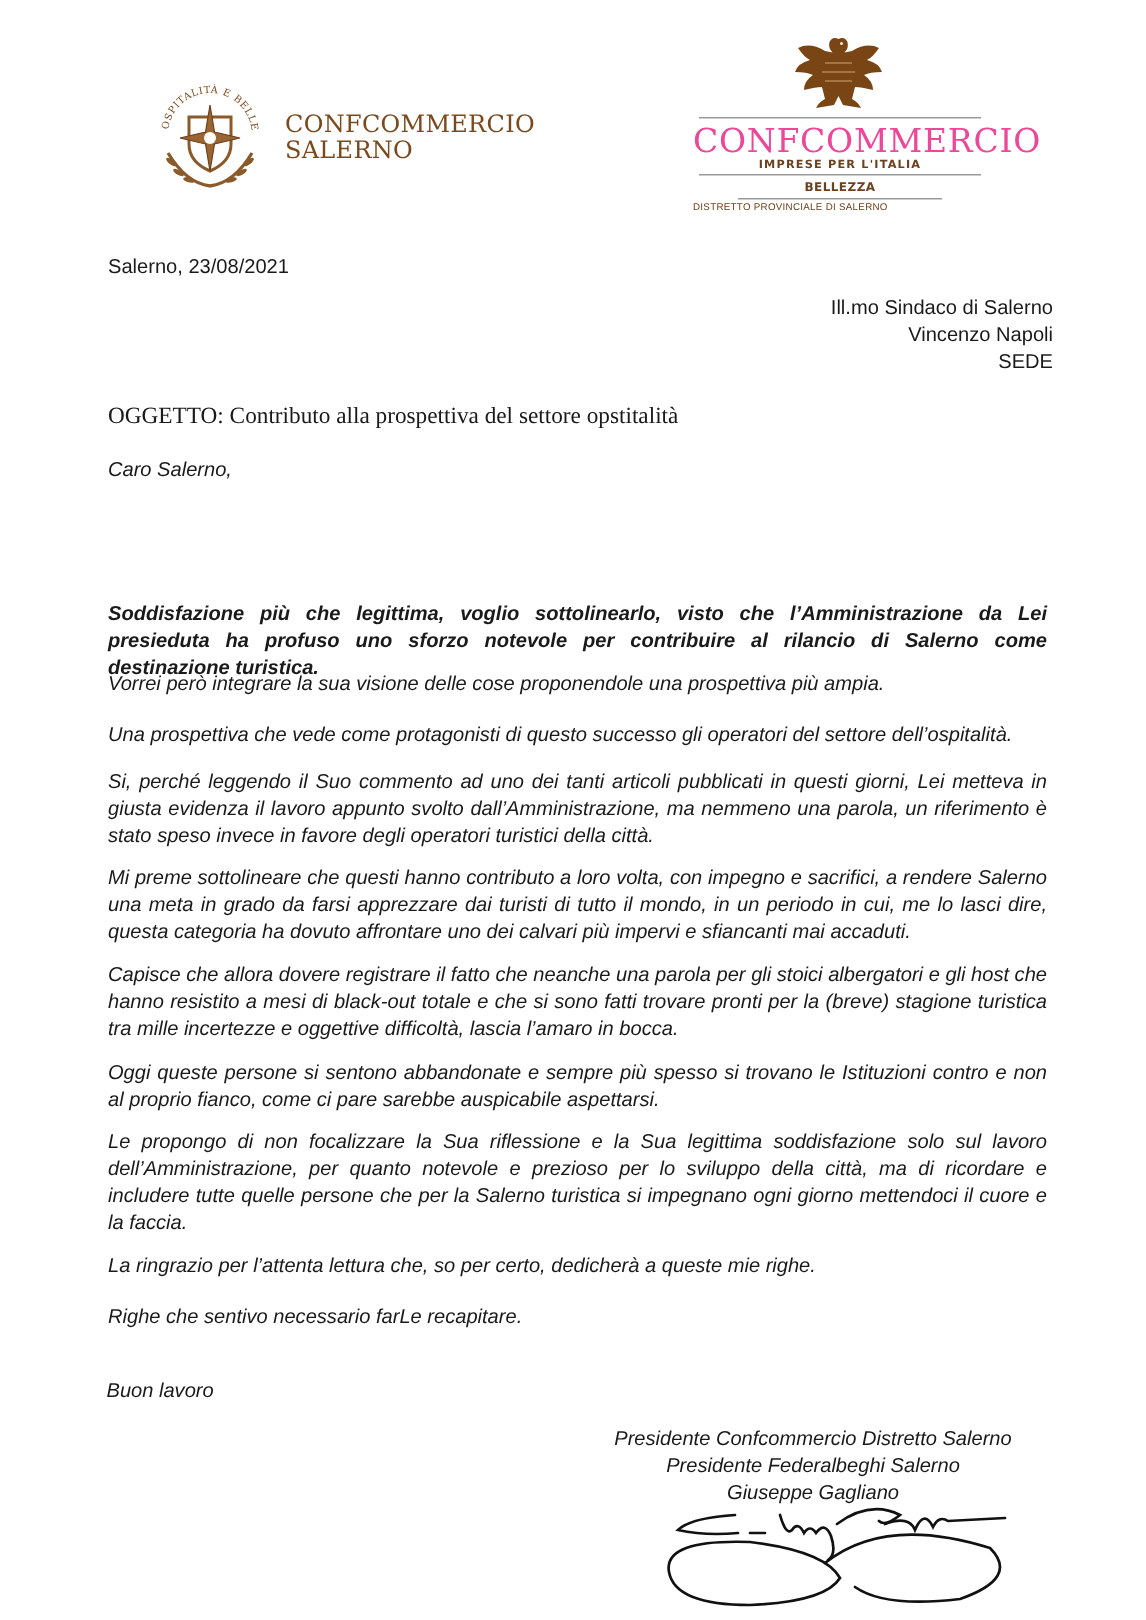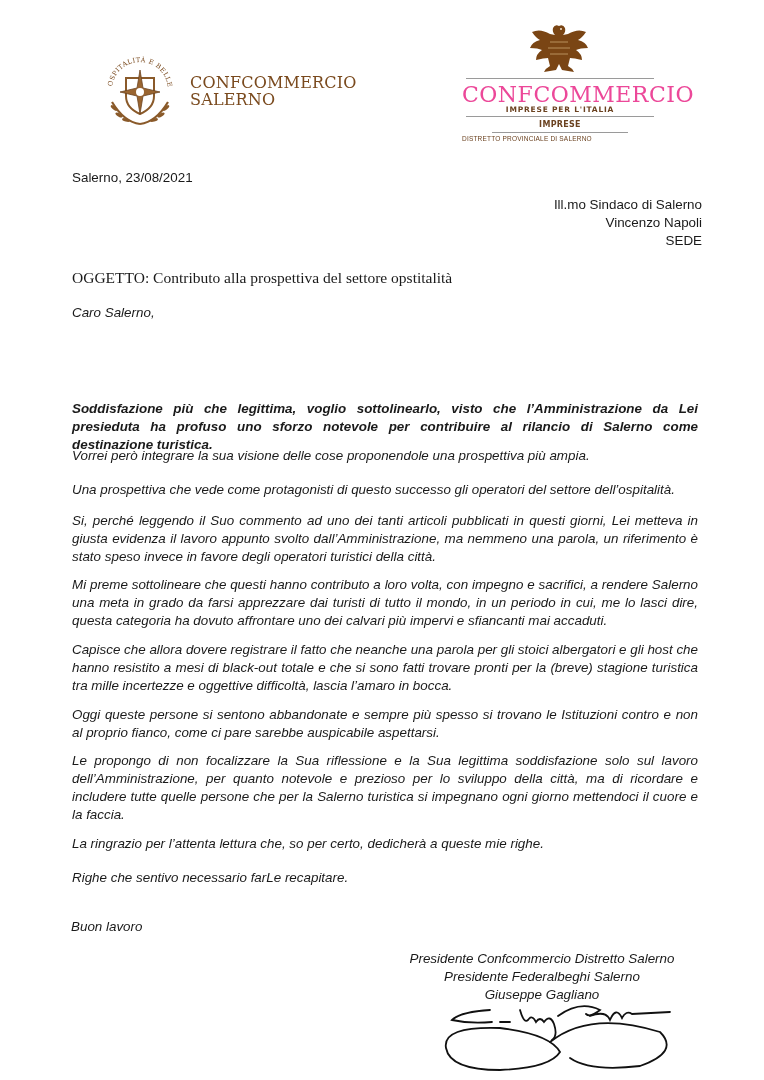--- a/index.html
+++ b/index.html
@@ -83,21 +83,21 @@
   <div class="logo-right">
     <svg class="eagle" viewBox="0 0 62 52">
       <path d="M31,4 Q35,2 37,6 Q38,10 35,13 L40,12 Q50,6 58,10 Q54,16 50,18 Q58,20 60,26 Q52,26 48,28 Q54,32 54,38 Q46,36 42,36 L40,44 Q44,46 46,50 L34,48 L31,42 L28,48 L16,50 Q18,46 22,44 L20,36 Q16,36 8,38 Q8,32 14,28 Q10,26 2,26 Q4,20 12,18 Q8,16 4,10 Q12,6 22,12 L27,13 Q24,10 25,6 Q27,2 31,4 Z" fill="#7a4514"></path>
       <circle cx="33" cy="7" r="1" fill="#f3e6d2"></circle>
       <path d="M22,20 L40,20 M20,26 L42,26 M22,32 L40,32" stroke="#c9a56f" stroke-width="0.8"></path>
     </svg>
     <div class="conf-line" style="top:56px;"></div>
     <div class="conf-title">CONFCOMMERCIO</div>
     <div class="conf-sub">IMPRESE PER L'ITALIA</div>
     <div class="conf-line" style="top:94px;"></div>
-    <div class="conf-region">IMPRESE</div>
+    <div class="conf-region">BELLEZZA</div>
     <div class="conf-line" style="top:110px; left:30px; right:30px;"></div>
     <div class="conf-district">DISTRETTO PROVINCIALE DI SALERNO</div>
   </div>
 
   <div class="txt date">Salerno, 23/08/2021</div>
 
   <div class="txt recipient">
     <div>Ill.mo Sindaco di Salerno</div>
     <div>Vincenzo Napoli</div>
     <div>SEDE</div>

